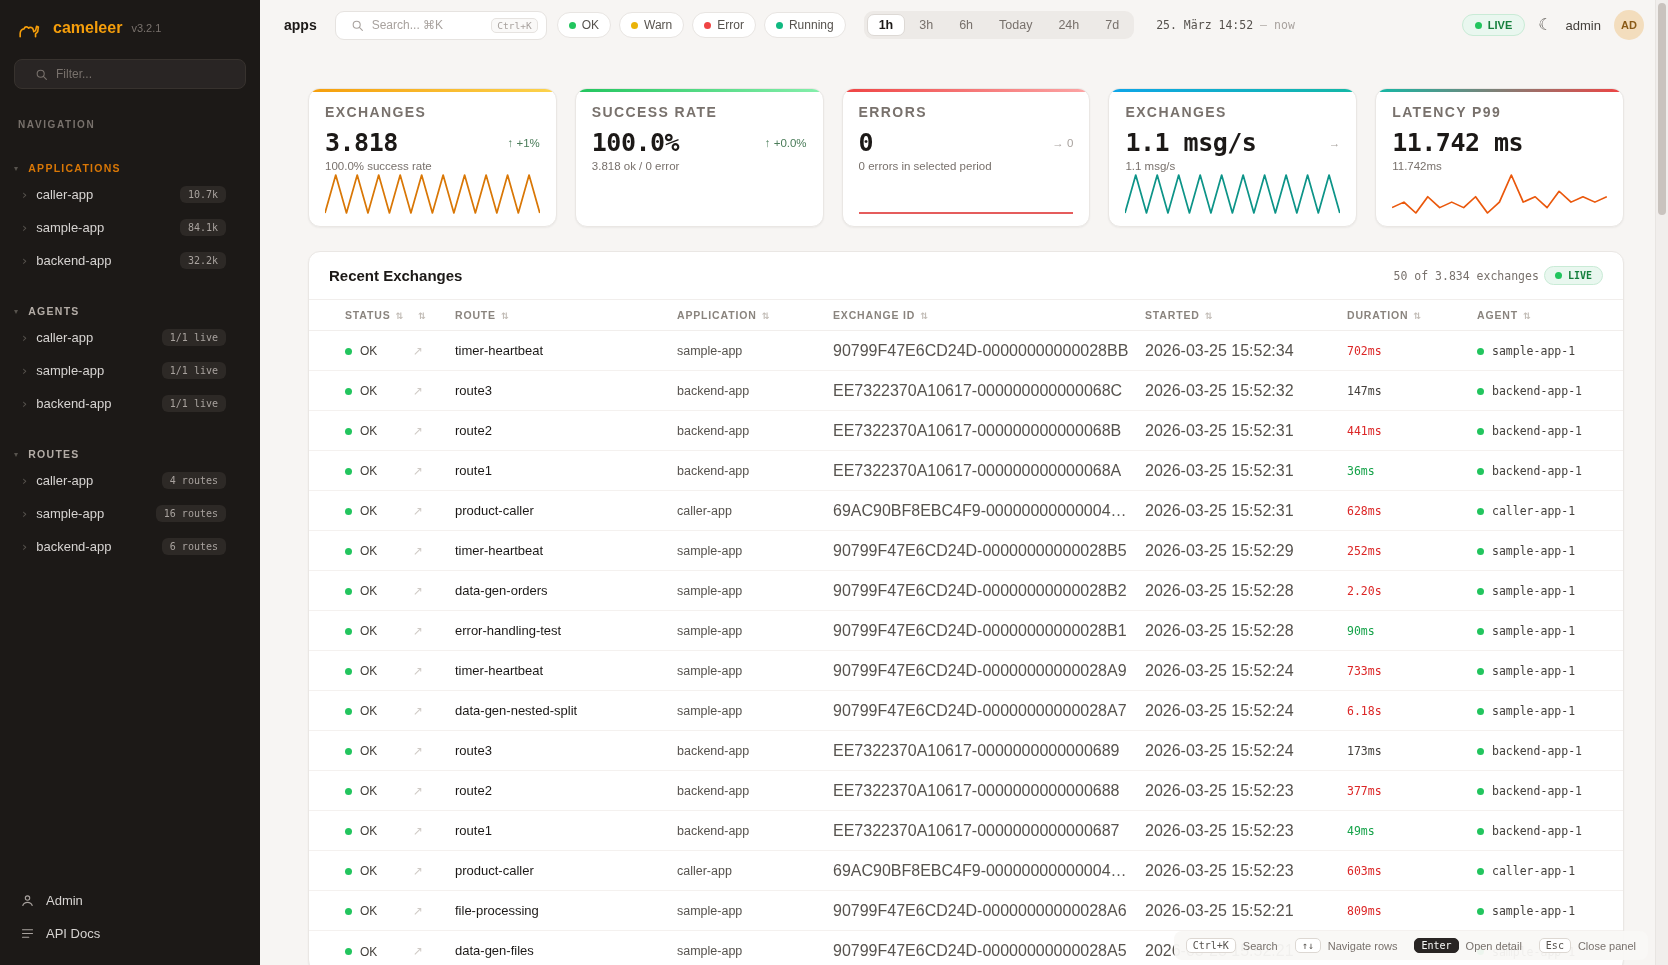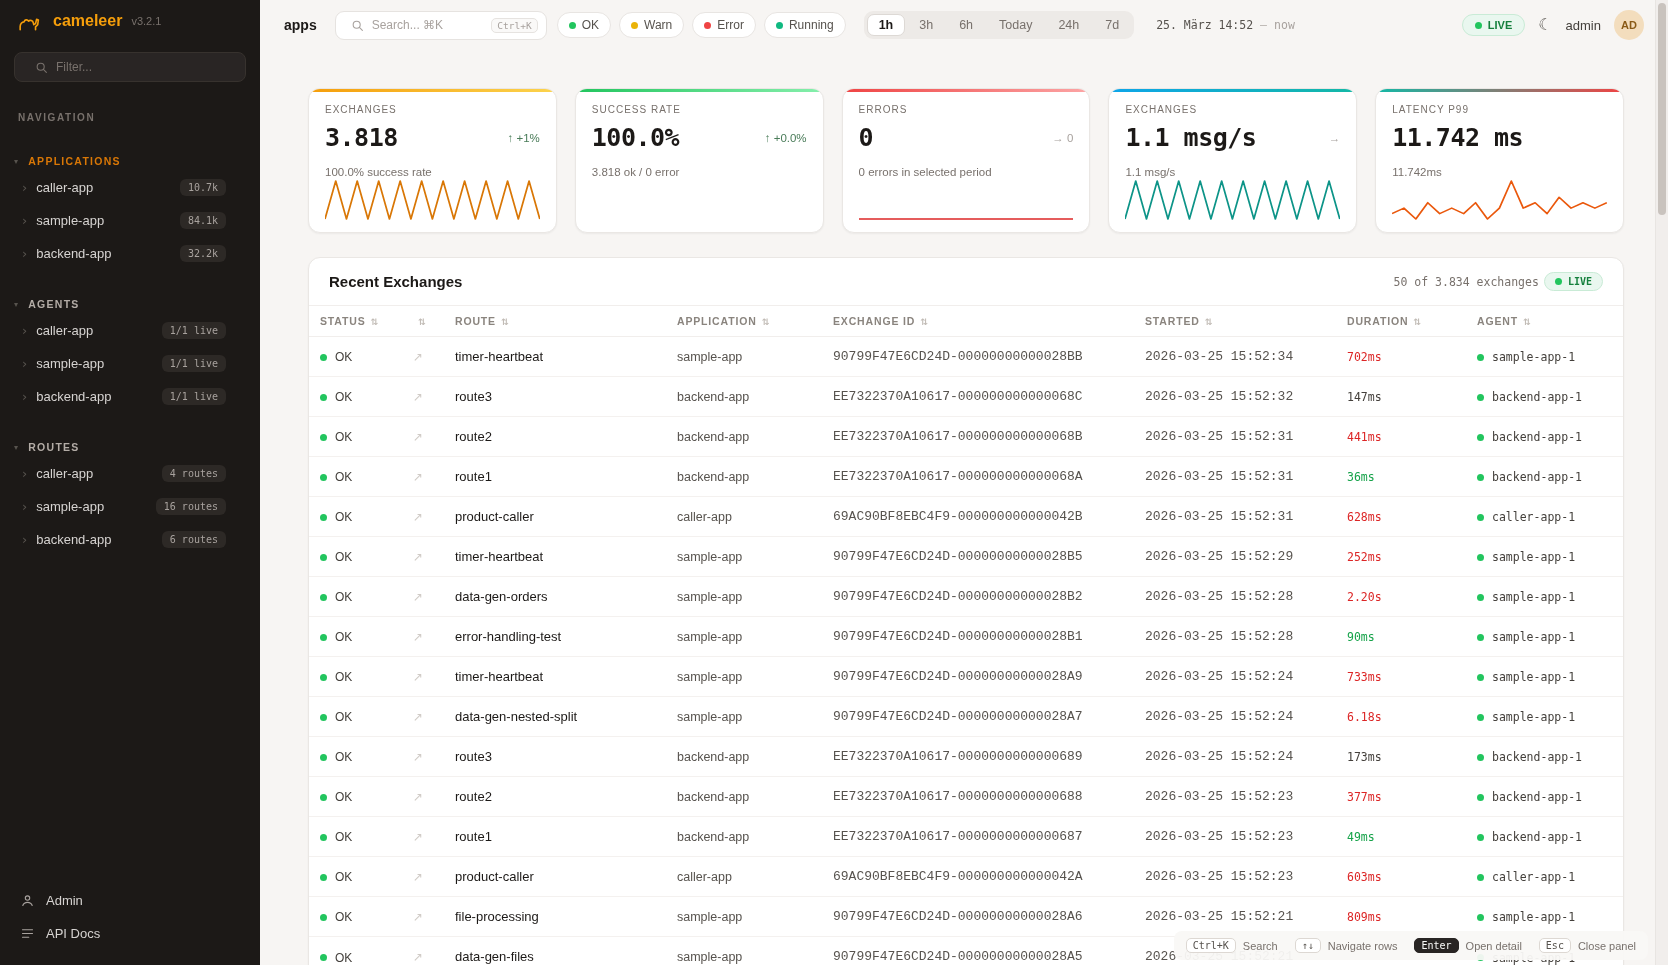--- a/index.html
+++ b/index.html
@@ -2,21 +2,21 @@
 <html><head>
 <meta charset="utf-8">
 <style>
   *{margin:0;padding:0;box-sizing:border-box}
   html,body{width:1668px;height:965px;overflow:hidden}
   body{font-family:"Liberation Sans","DejaVu Sans",sans-serif;background:#f7f5f3;color:#1c1917;font-size:13px}
   .screen{display:flex;width:1668px;height:965px;position:relative;overflow:hidden}
 
   
   .sidebar{width:260px;background:#1c1917;color:#d6d3d1;display:flex;flex-direction:column;flex-shrink:0}
-  .logo-row{display:flex;align-items:center;gap:9px;padding:8px 18px 12px}
+  .logo-row{display:flex;align-items:center;gap:9px;padding:15px 18px 12px}
   .logo-name{color:#f59e0b;font-weight:700;font-size:16px}
   .logo-ver{color:#78716c;font-size:11px}
   .filter-wrap{margin:6px 14px 8px;display:flex;align-items:center;gap:8px;background:#292524;border:1px solid #37322e;border-radius:8px;padding:7px 20px}
   .filter-input{background:transparent;border:none;outline:none;color:#d6d3d1;font-size:12px;width:100%;font-family:inherit}
   .filter-input::placeholder{color:#78716c}
   .nav-label{padding:22px 18px 4px;font-size:10px;letter-spacing:.16em;color:#78716c;font-weight:700}
   .section{margin-top:24px}
   .section-head{display:flex;align-items:center;gap:9px;padding:4px 14px;font-size:10.5px;letter-spacing:.12em;font-weight:700;color:#b3aca6;cursor:pointer}
   .section-head .s-label.accent{color:#d97706}
   .caret{color:#57534e;font-size:8px;font-family:"DejaVu Sans",sans-serif}
@@ -51,46 +51,46 @@
   .avatar{width:30px;height:30px;border-radius:50%;background:#f3ddbd;color:#8a5a17;font-size:11px;font-weight:700;display:flex;align-items:center;justify-content:center;cursor:pointer}
   .dot{display:inline-block;width:7px;height:7px;border-radius:50%;flex:none;vertical-align:middle}
   .dot.g{background:#22c55e}
 
   
   .content{padding:40px 44px 0 48px;flex:1;overflow:hidden}
   .kpi-row{display:flex;gap:18px;margin-bottom:24px}
   .kpi{flex:1;background:#fff;border:1px solid #eae7e4;border-radius:12px;box-shadow:0 1px 2px rgba(28,25,23,.05);overflow:hidden;display:flex;flex-direction:column;min-width:0}
   .kpi-strip{height:3px;width:100%}
   .kpi-body{padding:12px 16px 10px;display:flex;flex-direction:column;flex:1}
-  .kpi-label{font-size:10px;letter-spacing:.1em;color:#78716c;font-weight:400}
+  .kpi-label{font-size:14px;letter-spacing:.1em;color:#78716c;font-weight:700}
   .kpi-valrow{display:flex;align-items:center;justify-content:space-between;margin-top:8px;gap:8px}
   .kpi-value{font-family:"DejaVu Sans Mono","Liberation Mono",monospace;font-weight:700;font-size:25px;color:#1c1917;letter-spacing:-.02em;white-space:nowrap}
   .kpi-trend{font-size:11.5px;white-space:nowrap}
   .kpi-trend.up{color:#4a7c59}
   .kpi-trend.flat{color:#a8a29e}
-  .kpi-sub{font-size:11.5px;color:#78716c;margin-top:14px;white-space:nowrap}
+  .kpi-sub{font-size:11.5px;color:#78716c;margin-top:3px;white-space:nowrap}
   .kpi-spark{width:100%;height:44px;margin-top:auto;display:block}
 
   
   .panel{background:#fff;border:1px solid #eae7e4;border-radius:12px;box-shadow:0 1px 2px rgba(28,25,23,.05);overflow:hidden}
   .panel-head{display:flex;align-items:center;padding:14px 20px}
   .panel-title{font-size:15px;font-weight:700}
   .panel-meta{margin-left:auto;display:flex;align-items:center;gap:5px;font-size:11.5px;color:#78716c;font-family:"DejaVu Sans Mono","Liberation Mono",monospace}
   table{width:100%;border-collapse:collapse;table-layout:fixed}
   th{font-size:10.5px;letter-spacing:.08em;color:#8a847e;font-weight:700;text-align:left;padding:9px 8px;border-top:1px solid #f1eeec;border-bottom:1px solid #f1eeec;white-space:nowrap;cursor:pointer}
   th .sort{color:#c2bcb6;font-size:9px;margin-left:5px;font-family:"DejaVu Sans",sans-serif}
   td{padding:0 8px;height:40px;border-top:1px solid #f4f1ef;font-size:13px;vertical-align:middle;overflow:hidden;white-space:nowrap;text-overflow:ellipsis}
   tbody tr:first-child td{border-top:none}
-  th:first-child,td:first-child{padding-left:11px}
+  th:first-child,td:first-child{padding-left:36px}
   tbody tr{cursor:pointer}
   .st{font-size:12px;color:#44403c;margin-left:8px;vertical-align:middle}
   .exp{color:#d0cbc6;font-size:12px;font-family:"DejaVu Sans",sans-serif;cursor:pointer}
   .route{font-weight:500;color:#1c1917}
   .app{color:#57534e;font-size:12.5px}
-  .mono{font-family:Liberation Mono, monospace;font-size:13px;color:#57534e}
+  .mono{font-family:Liberation Sans, sans-serif;font-size:16px;color:#57534e}
   .dur{font-family:"DejaVu Sans Mono","Liberation Mono",monospace;font-size:11.5px}
   .dur.slow{color:#dc2626}.dur.fast{color:#16a34a}.dur.normal{color:#44403c}
   .agent-lbl{font-family:"DejaVu Sans Mono","Liberation Mono",monospace;font-size:11.5px;color:#44403c;margin-left:8px;vertical-align:middle}
 
   
   .hints{position:absolute;right:20px;bottom:5px;display:flex;align-items:center;gap:17px;background:rgba(249,248,246,.95);padding:7px 12px;border-radius:8px;font-size:11px;color:#78716c;z-index:5}
   .hint{display:flex;align-items:center;gap:7px}
   .kbd2{font-family:"DejaVu Sans Mono","Liberation Mono",monospace;font-size:10px;color:#57534e;background:#fff;border:1px solid #ddd8d3;border-radius:5px;padding:1px 6px;white-space:nowrap}
   .kbd2.dark{background:#292524;color:#fafaf9;border-color:#292524}
   .scrollbar{position:absolute;right:0;top:0;bottom:0;width:13px;background:#f1eeec;border-left:1px solid #e8e5e2;z-index:6}

